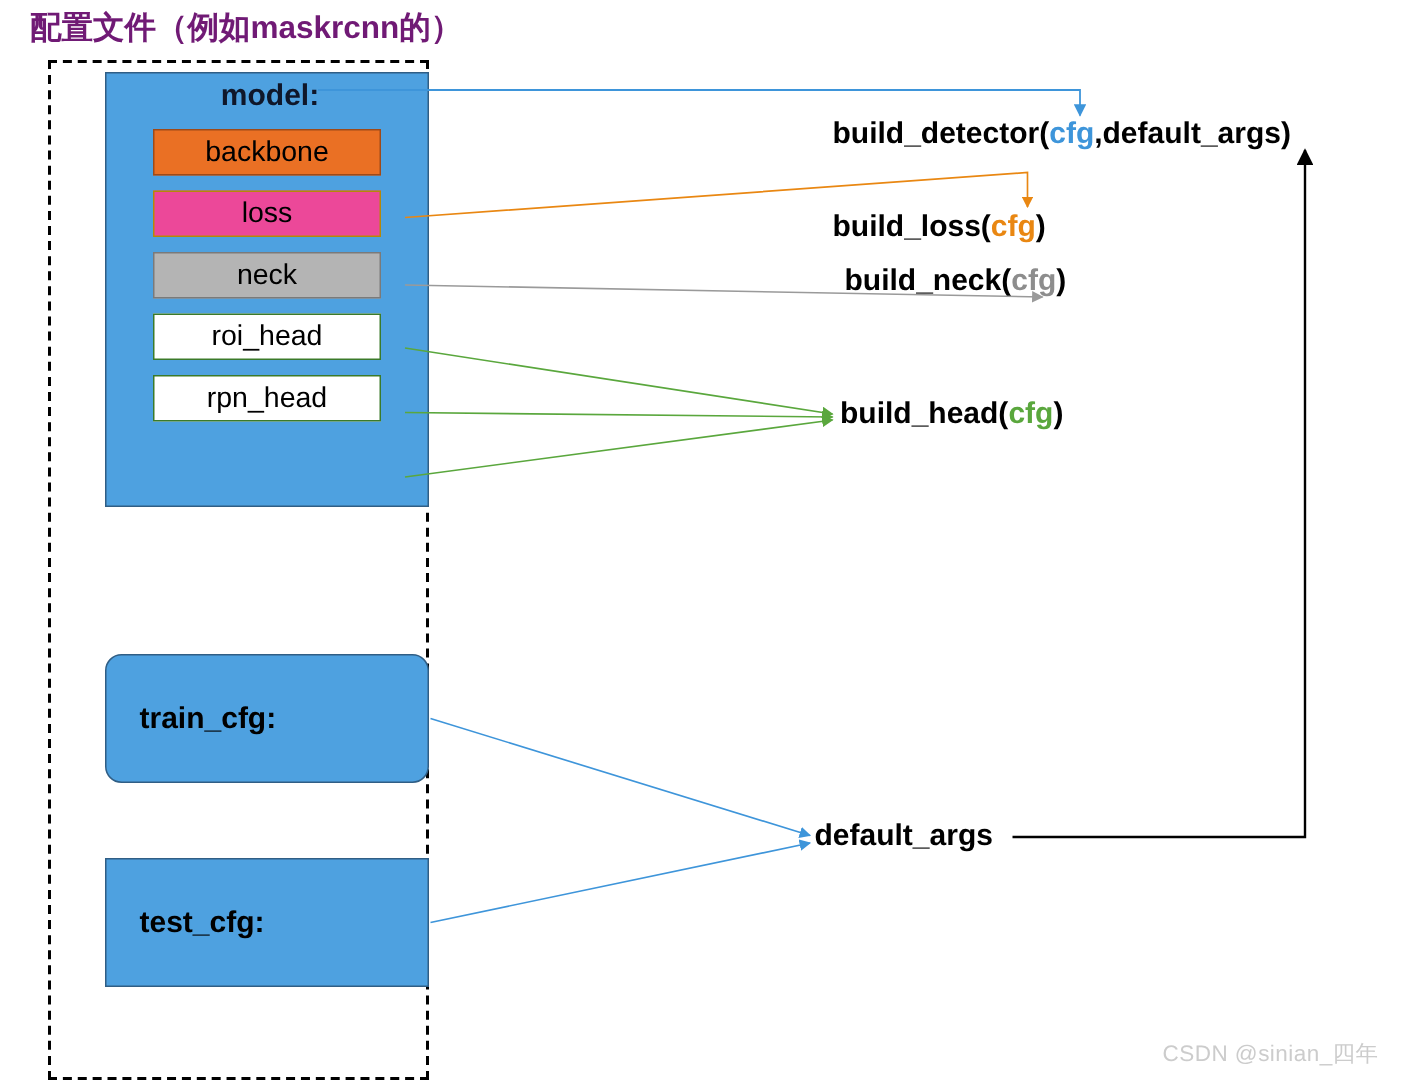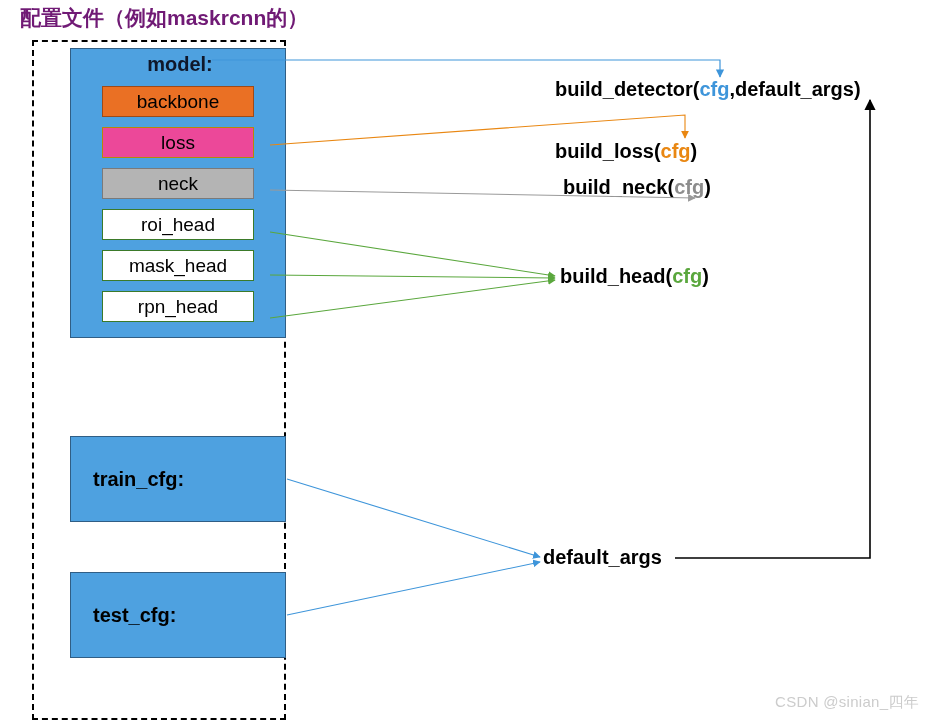--- a/index.html
+++ b/index.html
@@ -66,21 +66,21 @@
     height: 86px;
     background: #4EA1E0;
     border: 1px solid #305e85;
     display: flex;
     align-items: center;
     padding-left: 22px;
     font-weight: bold;
     font-size: 20px;
     color: #000;
   }
-  .train-block { top: 436px; }
+  .train-block { top: 436px; border-radius: 11px; }
   .test-block  { top: 572px; }
 
   .fn {
     position: absolute;
     font-size: 20px;
     font-weight: bold;
     color: #000;
   }
   .fn .p { color: #000; }
   .cfg-blue  { color: #3e95da; }
@@ -117,21 +117,20 @@
 <div class="title">配置文件（例如maskrcnn的）</div>
 
 <div class="dashed-box"></div>
 
 <div class="model-block">
   <div class="model-title">model:</div>
   <div class="component compA">backbone</div>
   <div class="component compB">loss</div>
   <div class="component compC">neck</div>
   <div class="component compD">roi_head</div>
-  <div class="component compD">mask_head</div>
   <div class="component compD">rpn_head</div>
 </div>
 
 <div class="cfg-block train-block">
   <span>train_cfg:</span>
 </div>
 <div class="cfg-block test-block">
   <span>test_cfg:</span>
 </div>
 

